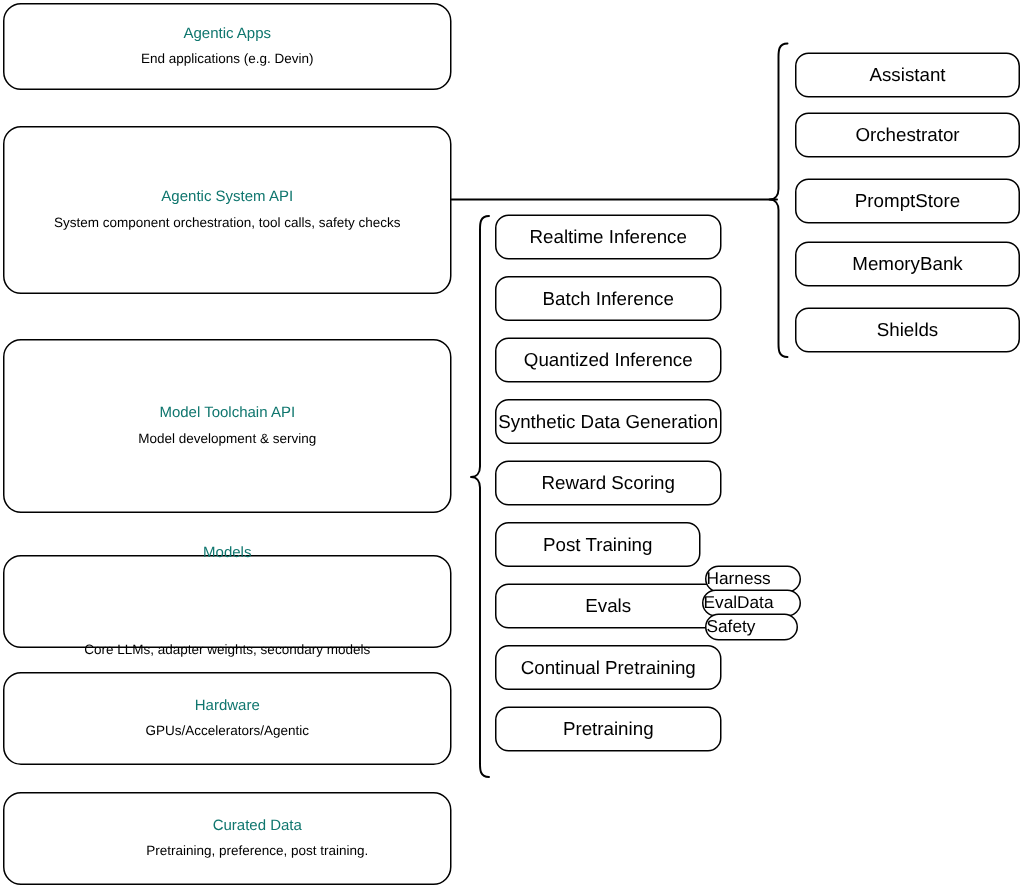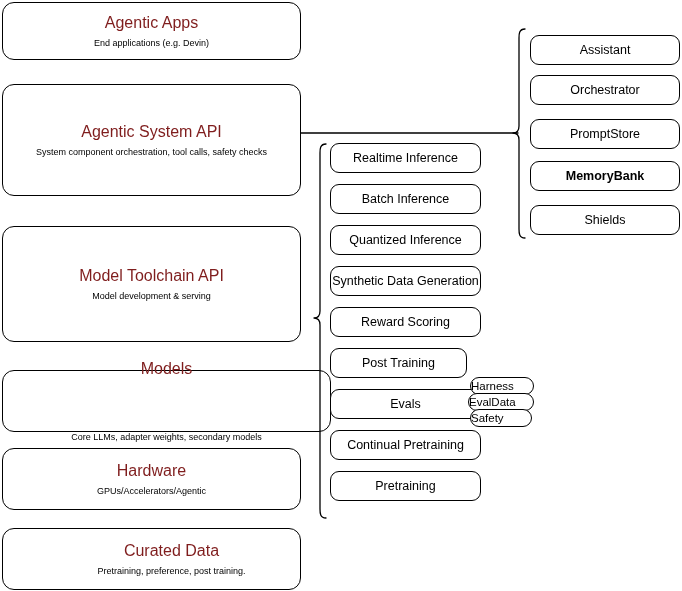--- a/index.html
+++ b/index.html
@@ -26,22 +26,22 @@
     border: 1.3px solid #000000;
     border-radius: 12px;
     background: #ffffff;
     display: flex;
     flex-direction: column;
     align-items: center;
     justify-content: center;
     text-align: center;
   }
   .box .title {
-    font-size: 16px;
-    color: #7f1d1d;
+    font-size: 10px;
+    color: #0f766e;
     line-height: 1.25;
     white-space: nowrap;
   }
   .box .subtitle {
     font-size: 9px;
     color: #000000;
     line-height: 1.25;
     margin-top: 5px;
     white-space: nowrap;
   }
@@ -129,21 +129,21 @@
   <div class="box" style="left:2px; top:84px; width:299px; height:112px;">
     <div class="title">Agentic System API</div>
     <div class="subtitle">System component orchestration, tool calls, safety checks</div>
   </div>
 
   <div class="box" style="left:2px; top:226px; width:299px; height:116px;">
     <div class="title">Model Toolchain API</div>
     <div class="subtitle">Model development &amp; serving</div>
   </div>
 
-  <div class="box" style="left:2px; top:370px; width:329px; height:62px;gap:48px;">
+  <div class="box" style="left:2px; top:370px; width:299px; height:62px;gap:48px;">
     <div class="title">Models</div>
     <div class="subtitle">Core LLMs, adapter weights, secondary models</div>
   </div>
 
   <div class="box" style="left:2px; top:448px; width:299px; height:62px;">
     <div class="title">Hardware</div>
     <div class="subtitle">GPUs/Accelerators/Agentic</div>
   </div>
 
   <div class="box" style="left:2px; top:528px; width:299px; height:62px;padding-left:40px;">
@@ -191,20 +191,20 @@
 
   <div class="capsule" style="left:530px; top:35px; width:150px; height:30px;">
     <span>Assistant</span>
   </div>
   <div class="capsule" style="left:530px; top:75px; width:150px; height:30px;">
     <span>Orchestrator</span>
   </div>
   <div class="capsule" style="left:530px; top:119px; width:150px; height:30px;">
     <span>PromptStore</span>
   </div>
-  <div class="capsule" style="left:530px; top:161px; width:150px; height:30px;font-weight:bold;">
+  <div class="capsule" style="left:530px; top:161px; width:150px; height:30px;">
     <span>MemoryBank</span>
   </div>
   <div class="capsule" style="left:530px; top:205px; width:150px; height:30px;">
     <span>Shields</span>
   </div>
 
 </div>
 
 </body></html>

